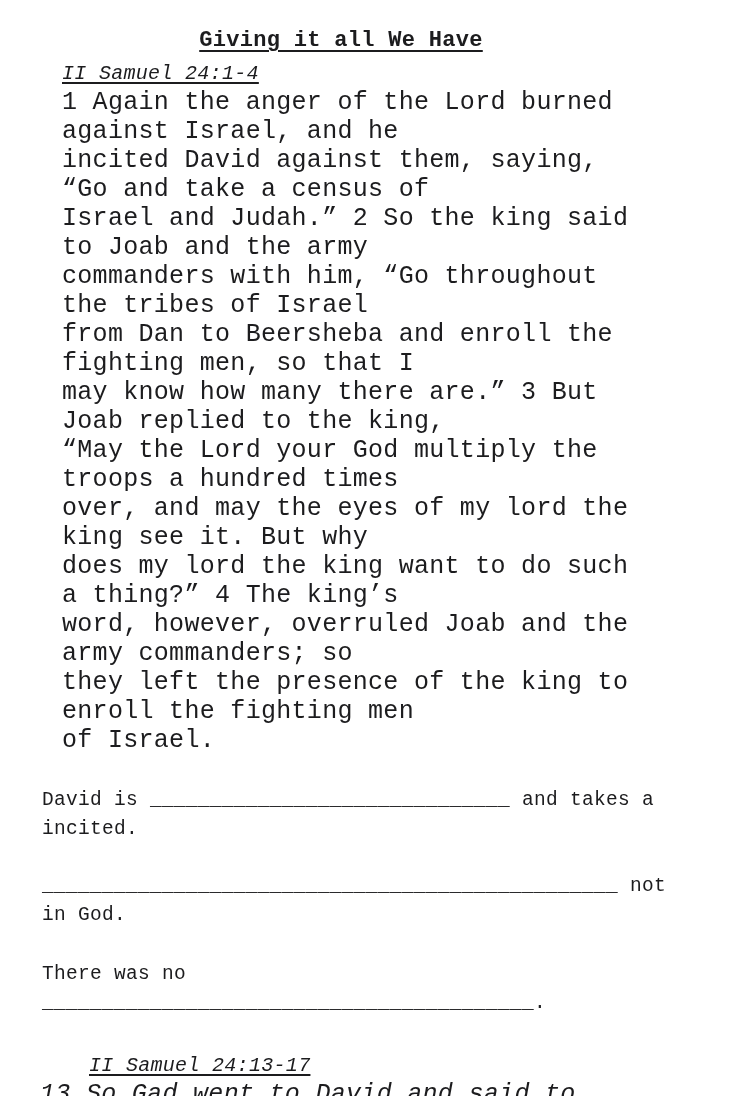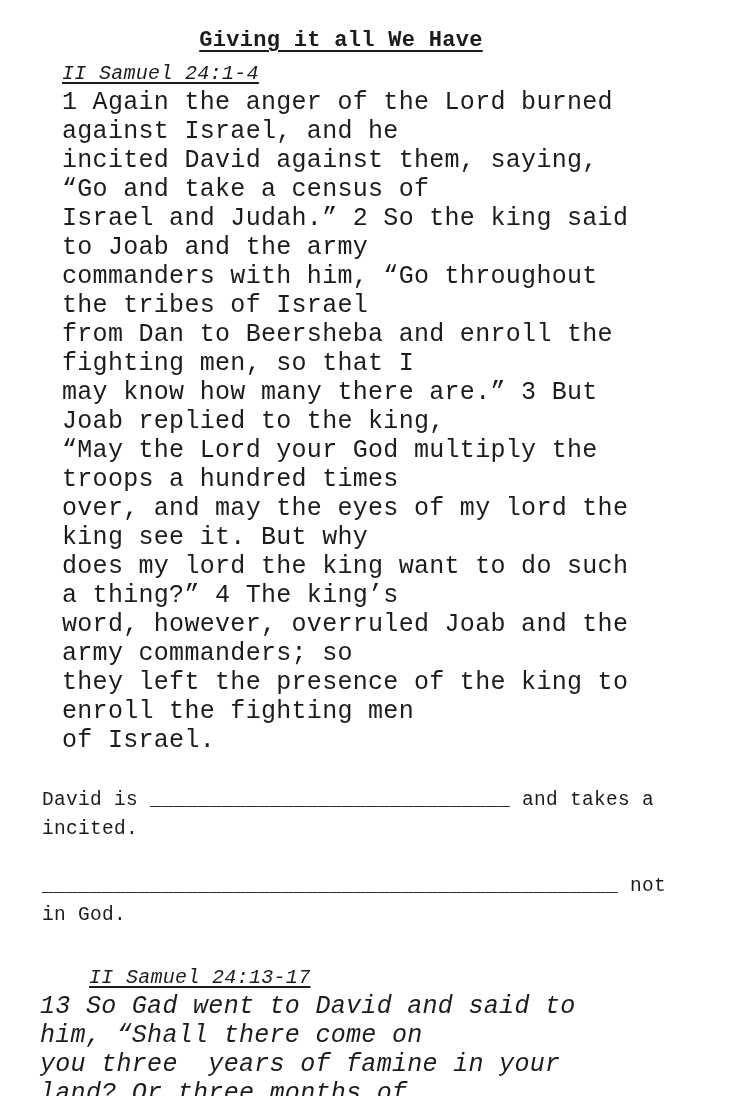--- a/index.html
+++ b/index.html
@@ -84,20 +84,21 @@
 over, and may the eyes of my lord the king see it. But why
 does my lord the king want to do such a thing?” 4 The king’s
 word, however, overruled Joab and the army commanders; so
 they left the presence of the king to enroll the fighting men
 of Israel.</div>
 
   <div class="fill fill1">David is ______________________________ and takes a incited.</div>
 
   <div class="fill fill2">________________________________________________ not in God.</div>
 
+  <div class="fill fill3">There was no _________________________________________.</div>
 
   <div>
     <span class="heading heading2">II Samuel 24:13-17</span>
   </div>
 
   <div class="passage p2">13 So Gad went to David and said to him, “Shall there come on
 you three  years of famine in your land? Or three months of
 fleeing from your enemies while they pursue you? Or three days
 of plague in your land? Now then, think it over and decide how I
 should answer the one who sent me.” 14 David said to Gad, “I am

